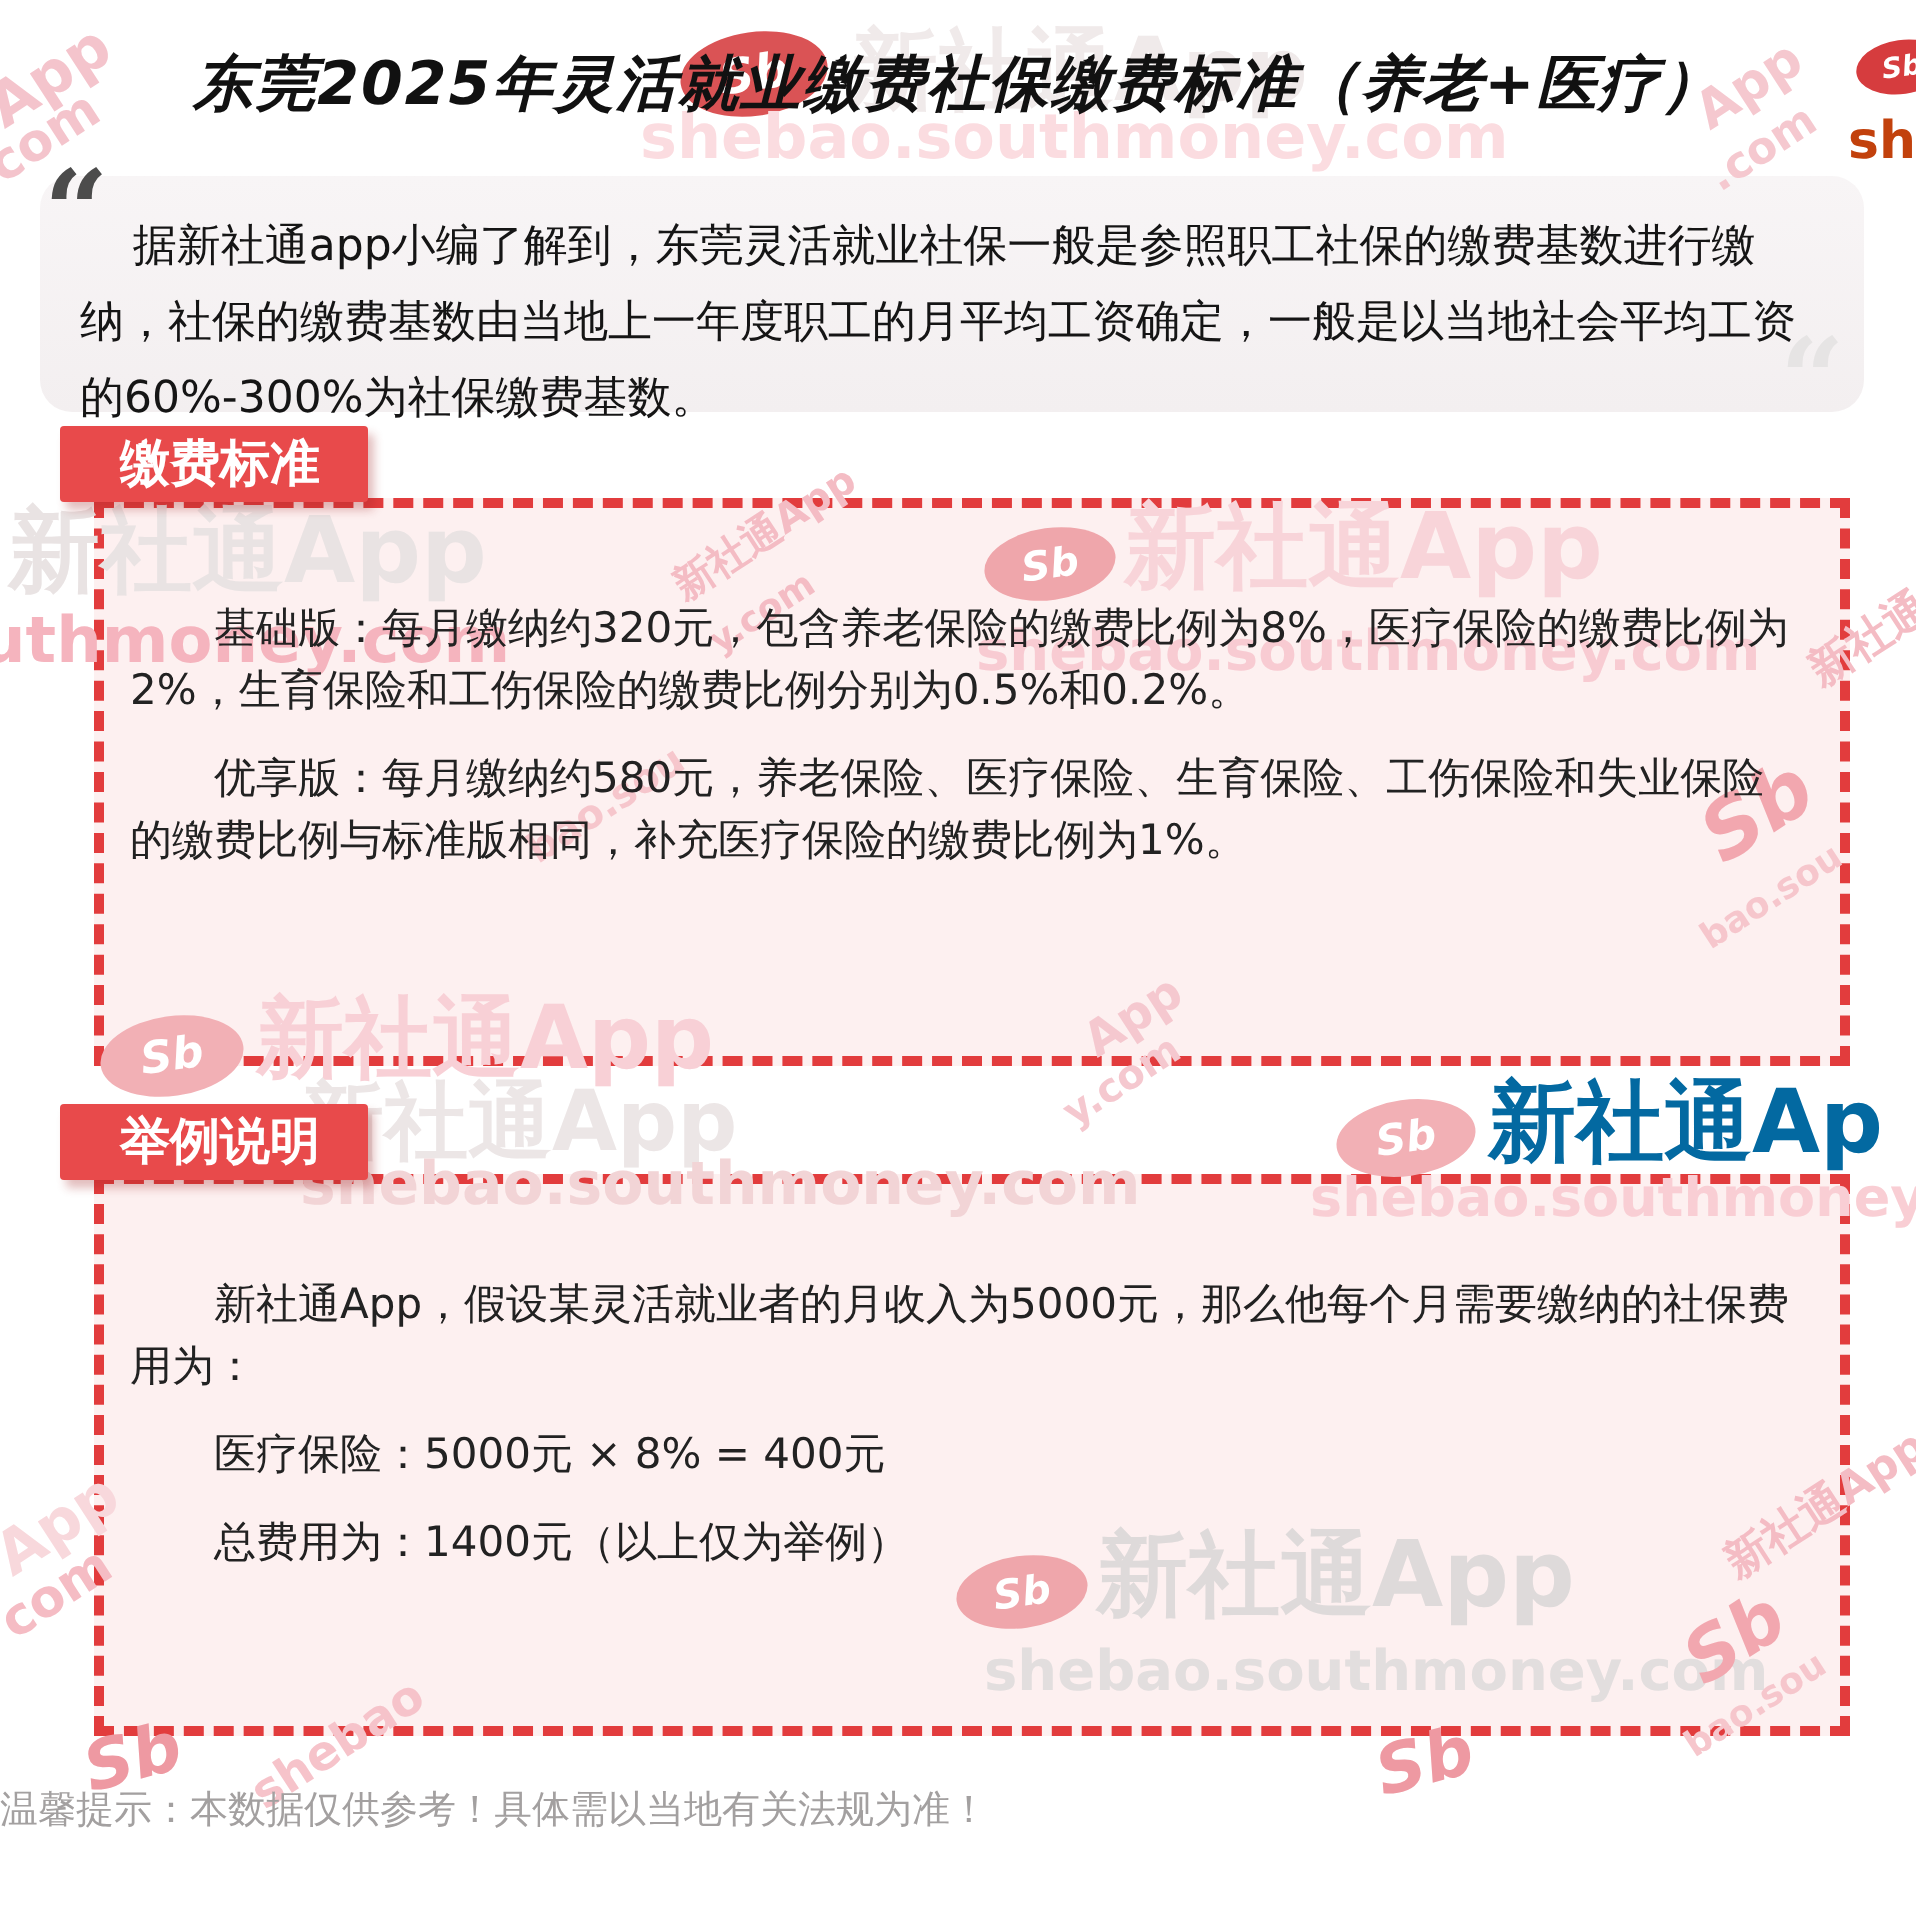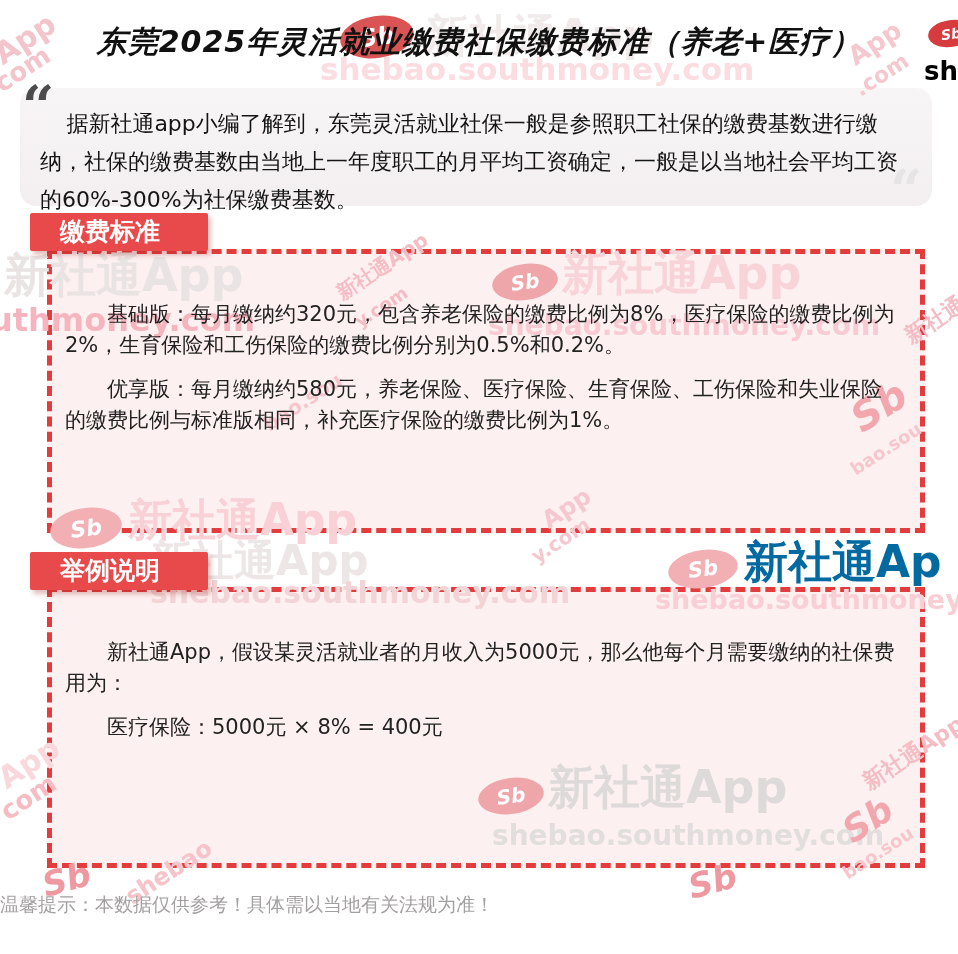--- a/index.html
+++ b/index.html
@@ -44,21 +44,21 @@
     font-size:22px;line-height:38px;color:#151515;text-indent:1.2em;
   }
   .quote{
     font-family:"DejaVu Serif","Liberation Serif",serif;
     font-size:56px;line-height:1;font-weight:bold;
   }
   .quote-open{left:22px;top:78px;color:#4c4c4c;}
   .quote-close{left:890px;top:162px;color:#e6e4e4;}
 
   .sec-label{
-    left:30px;width:178px;height:38px;box-sizing:border-box;
+    left:30px;width:154px;height:38px;box-sizing:border-box;
     background:#e84a4b;color:#ffffff;
     font-size:25px;font-weight:bold;line-height:38px;padding-left:30px;
     border-radius:2px;
     box-shadow:3px 4px 5px rgba(160,35,35,0.30);
   }
   .label1{top:213px;}
   .label2{top:552px;}
 
   .dash-inner{
     position:relative;z-index:2;
@@ -82,21 +82,21 @@
 <div class="wm-layer">
 
   <div class="logo-oval" style="left:340px;top:16px;width:74px;height:42px;background:#d63c3e;opacity:.88;font-size:24px;">Sb</div>
   <span class="wm" style="left:425px;top:14px;font-size:44px;color:#f0eaea;">新社通App</span>
   <span class="wm" style="left:320px;top:54px;font-size:31px;color:#fbdce0;">shebao.southmoney.com</span>
 
   <span class="wm rot" style="left:-8px;top:24px;font-size:30px;color:#f4c4cc;">App</span>
   <span class="wm rot" style="left:-8px;top:56px;font-size:26px;color:#f4c4cc;">com</span>
 
   <div class="logo-oval" style="left:928px;top:20px;width:46px;height:27px;background:#d63c3e;font-size:14px;">Sb</div>
-  <span class="wm" style="left:924px;top:58px;font-size:26px;color:#000000;">sh</span>
+  <span class="wm" style="left:924px;top:58px;font-size:26px;color:#c2410c;">sh</span>
   <span class="wm rot" style="left:846px;top:30px;font-size:26px;color:#f5c8cf;">App</span>
   <span class="wm rot" style="left:852px;top:64px;font-size:22px;color:#f5c8cf;">.com</span>
 
   <span class="wm" style="left:4px;top:252px;font-size:46px;color:#e9e3e3;">新社通App</span>
   <span class="wm" style="left:-10px;top:304px;font-size:32px;color:#f5b4be;">uthmoney.com</span>
 
   <span class="wm rot" style="left:330px;top:256px;font-size:20px;color:#f4bcc4;">新社通App</span>
   <span class="wm rot" style="left:352px;top:298px;font-size:18px;color:#f4bcc4;">y.com</span>
   <span class="wm rot" style="left:258px;top:392px;font-size:20px;color:#f6c6cc;">bao.sou</span>
 
@@ -149,16 +149,17 @@
     <p>基础版：每月缴纳约320元，包含养老保险的缴费比例为8%，医疗保险的缴费比例为2%，生育保险和工伤保险的缴费比例分别为0.5%和0.2%。</p>
     <p>优享版：每月缴纳约580元，养老保险、医疗保险、生育保险、工伤保险和失业保险的缴费比例与标准版相同，补充医疗保险的缴费比例为1%。</p>
   </div>
 </div>
 
 <div class="abs2 sec-label label2">举例说明</div>
 <div class="abs2" style="left:47px;top:587px;width:878px;height:281px;box-sizing:border-box;">
   <div class="dash-inner">
     <p>新社通App，假设某灵活就业者的月收入为5000元，那么他每个月需要缴纳的社保费用为：</p>
     <p>医疗保险：5000元 × 8% = 400元</p>
+    <p>总费用为：1400元（以上仅为举例）</p>
   </div>
 </div>
 
 <div class="abs2 footer-note">温馨提示：本数据仅供参考！具体需以当地有关法规为准！</div>
 
 </body></html>

